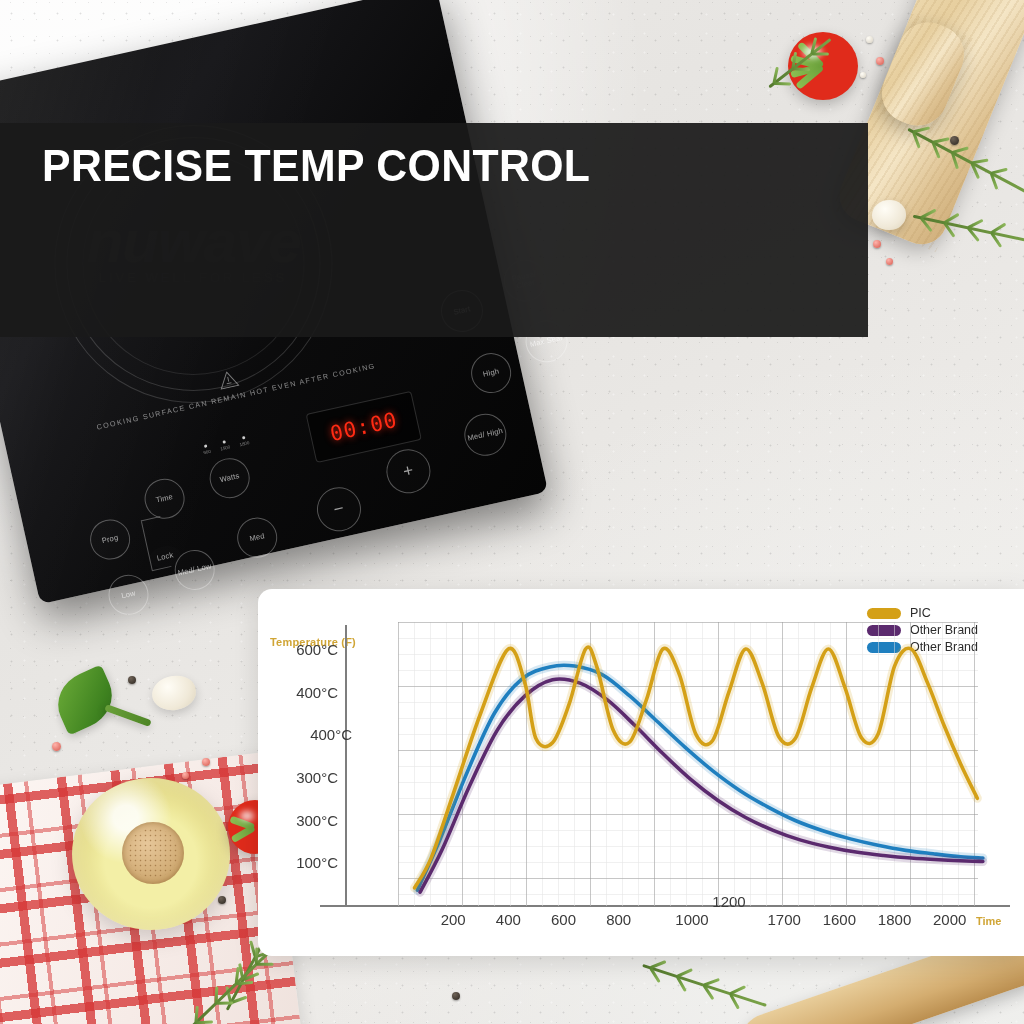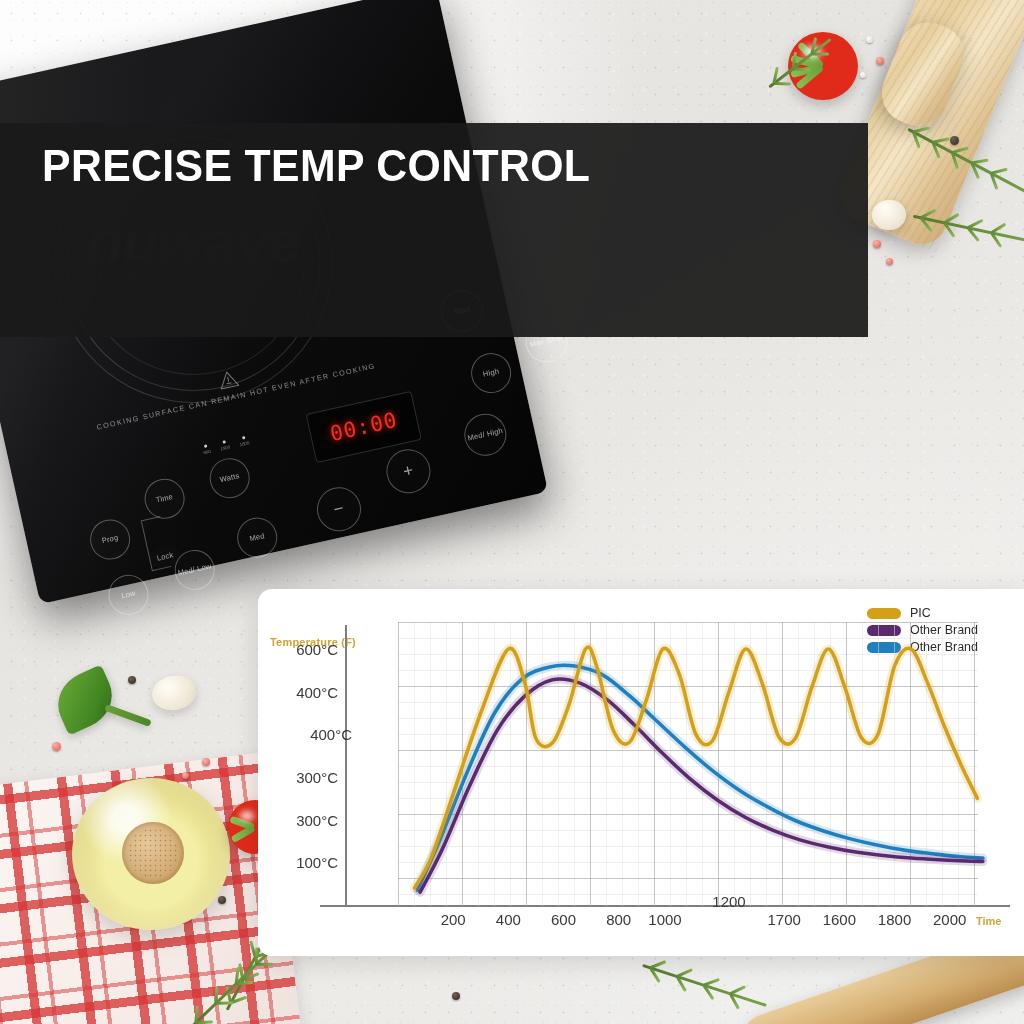--- a/index.html
+++ b/index.html
@@ -469,21 +469,21 @@
       <div class="ytick" style="top: 188px; left: 0px; width: 80px;">300°C</div>
       <div class="ytick" style="top: 145.333px; left: 14px; width: 80px;">400°C</div>
       <div class="ytick" style="top: 102.667px; left: 0px; width: 80px;">400°C</div>
       <div class="ytick" style="top: 60px; left: 0px; width: 80px;">600°C</div>
     </div>
   <div id="xticks">
       <div class="xtick" style="left: 195.172px; top: 322px;">200</div>
       <div class="xtick" style="left: 250.345px; top: 322px;">400</div>
       <div class="xtick" style="left: 305.517px; top: 322px;">600</div>
       <div class="xtick" style="left: 360.69px; top: 322px;">800</div>
-      <div class="xtick" style="left: 407px; top: 322px;">1000</div>
+      <div class="xtick" style="left: 434px; top: 322px;">1000</div>
       <div class="xtick" style="left: 471.034px; top: 304px;">1200</div>
       <div class="xtick" style="left: 526.207px; top: 322px;">1700</div>
       <div class="xtick" style="left: 581.379px; top: 322px;">1600</div>
       <div class="xtick" style="left: 636.552px; top: 322px;">1800</div>
       <div class="xtick" style="left: 691.724px; top: 322px;">2000</div>
     </div>
 
   <div class="xlabel" style="left:718px; top:326px;">Time</div>
 
   <svg id="plot" width="580" height="284" viewBox="0 0 580 284" style="position:absolute; left:140px; top:33px;">

